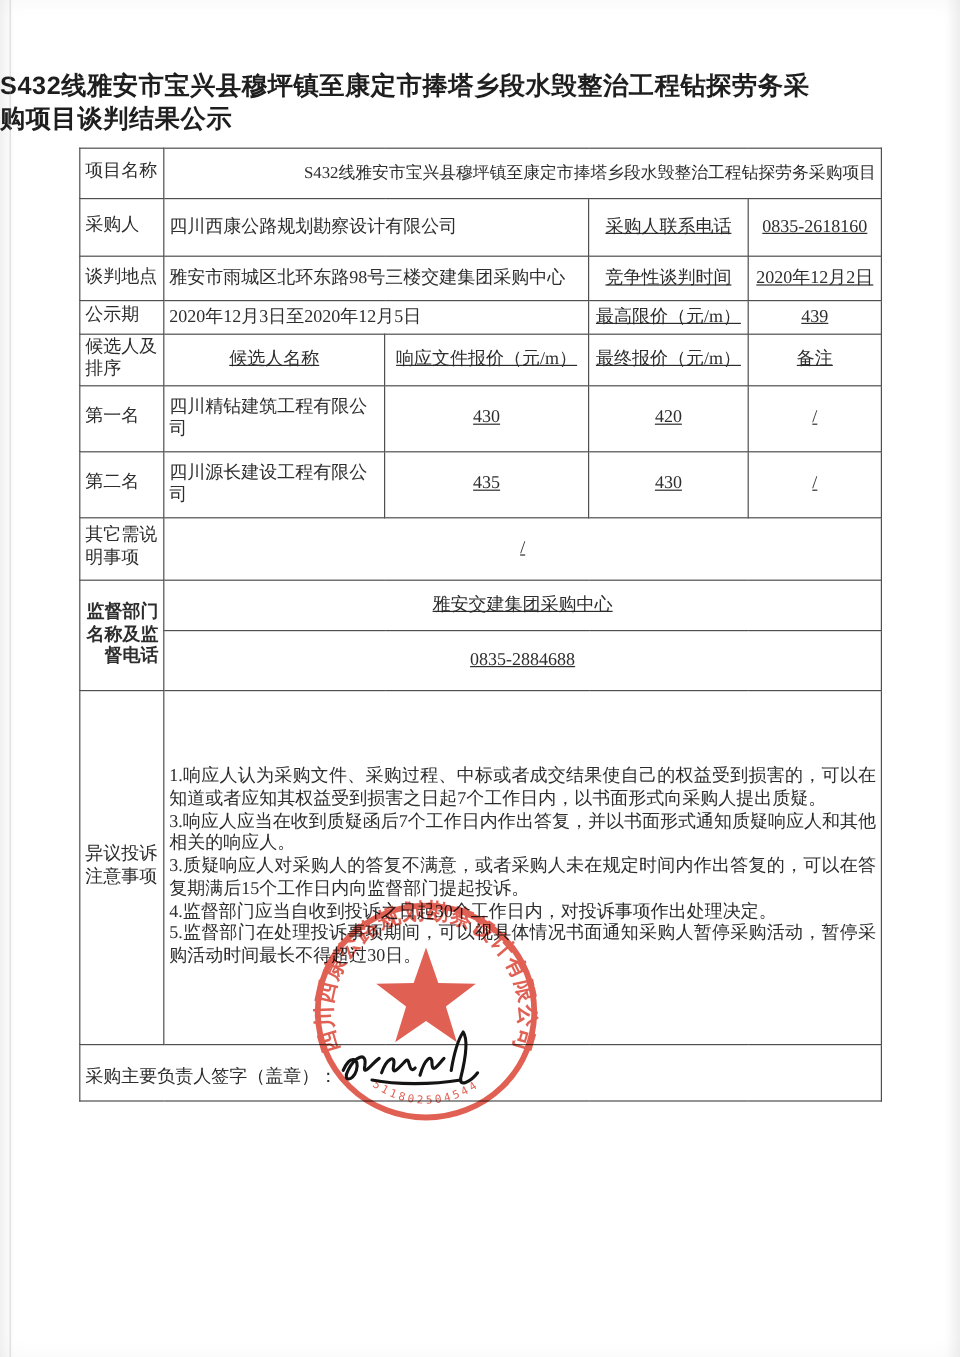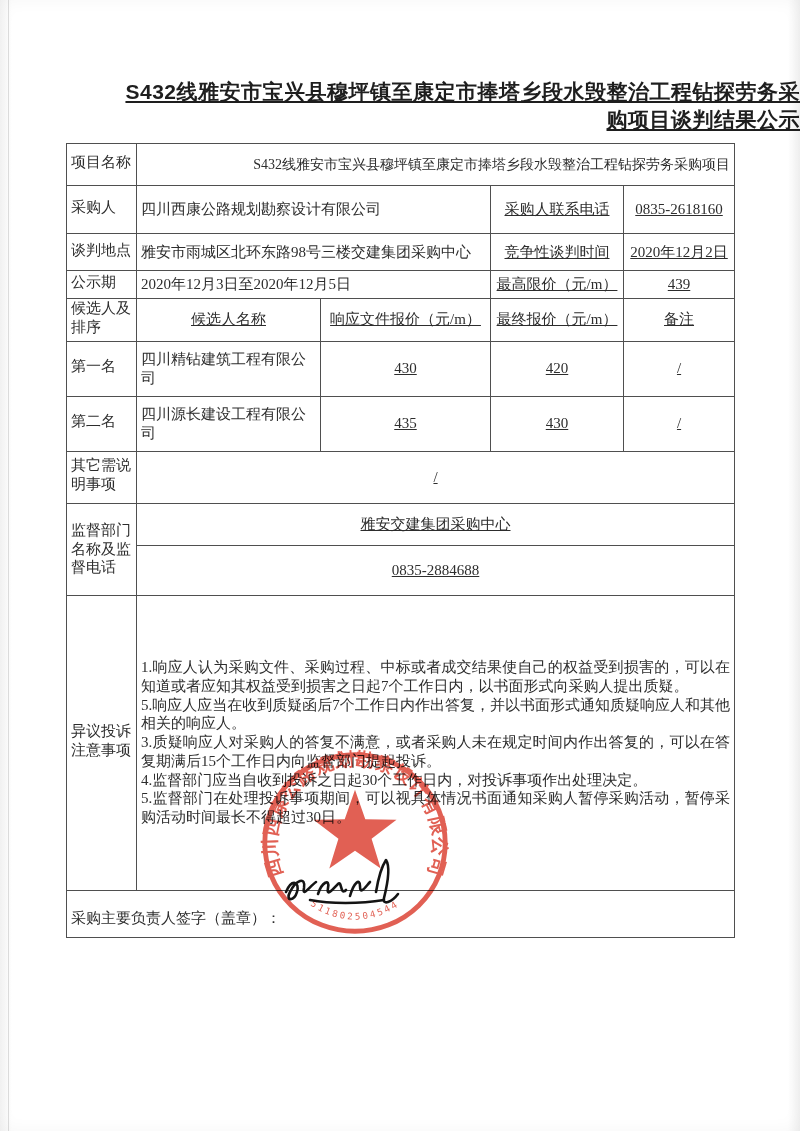--- a/index.html
+++ b/index.html
@@ -15,47 +15,46 @@
     position:relative;
     width:800px;height:1131px;
     background:linear-gradient(90deg,#f5f5f5 0px,#ffffff 12px,#ffffff 788px,#f2f2f2 800px);
     box-shadow:inset 0 0 18px rgba(0,0,0,0.04);
   }
   .scan-edge{
     position:absolute;left:8px;top:0;width:1px;height:100%;
     background:rgba(160,160,160,0.35);
   }
   .doc-title{
-    padding-top:78px;
-    text-align:right;
+    padding-top:58px;
+    text-align:left;
     font-family:"Liberation Sans","DejaVu Sans",sans-serif;
     font-weight:bold;
     font-size:21px;
     line-height:28px;
     color:#1e1e1e;
     letter-spacing:0.5px;
-    text-decoration:underline;
   }
   table.doc-table{
     margin:9px 0 0 66px;
     width:668px;
     border-collapse:collapse;
     table-layout:fixed;
     font-size:15px;
     color:#2d2d2d;
   }
   table.doc-table td{
     border:1px solid #4f4f4f;
     padding:2px 4px;
     vertical-align:middle;
     word-break:break-all;
     line-height:1.25;
   }
   td.lbl{ text-align:left; padding-left:5px;font-family:Liberation Mono, monospace; }
-  td.lbl-c{ text-align:left; padding-left:2px; padding-right:2px; }
+  td.lbl-c{ text-align:right; padding-left:2px; padding-right:2px;font-weight:bold; }
   td.cc{ text-align:center;text-decoration:underline; }
   td.lc{ text-align:left; padding-left:7px; }
   td.project-val{ text-align:right; font-size:14px; }
   td.objection-cell{
     vertical-align:top;
     padding:6px 8px 6px 8px;
     line-height:19px;
     text-align:left;
     margin-left:20px;
   }
@@ -161,21 +160,21 @@
       <td colspan="4" class="cc">雅安交建集团采购中心</td>
     </tr>
     <tr style="height:50px">
       <td colspan="4" class="cc">0835-2884688</td>
     </tr>
 
     <tr style="height:295px">
       <td class="lbl">异议投诉注意事项</td>
       <td colspan="4" class="objection-cell">
         <div class="objection-item">1.响应人认为采购文件、采购过程、中标或者成交结果使自己的权益受到损害的，可以在知道或者应知其权益受到损害之日起7个工作日内，以书面形式向采购人提出质疑。</div>
-        <div class="objection-item">5.响应人应当在收到质疑函后7个工作日内作出答复，并以书面形式通知质疑响应人和其他相关的响应人。</div>
+        <div class="objection-item">3.响应人应当在收到质疑函后7个工作日内作出答复，并以书面形式通知质疑响应人和其他相关的响应人。</div>
         <div class="objection-item">3.质疑响应人对采购人的答复不满意，或者采购人未在规定时间内作出答复的，可以在答复期满后15个工作日内向监督部门提起投诉。</div>
         <div class="objection-item">4.监督部门应当自收到投诉之日起30个工作日内，对投诉事项作出处理决定。</div>
         <div class="objection-item">5.监督部门在处理投诉事项期间，可以视具体情况书面通知采购人暂停采购活动，暂停采购活动时间最长不得超过30日。</div>
       </td>
     </tr>
 
     <tr style="height:47px">
       <td colspan="5" class="signature-cell">
         <span class="sig-line">采购主要负责人签字（盖章）：</span>
       </td>

